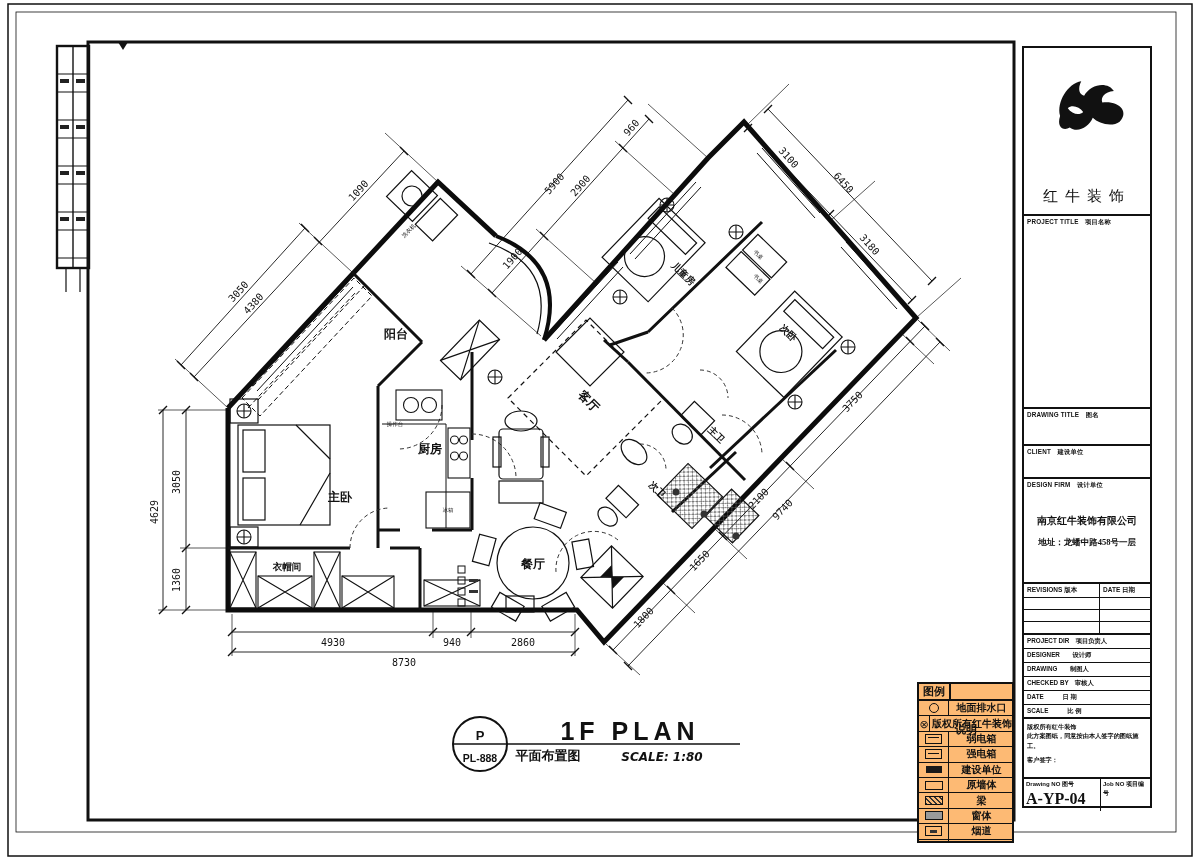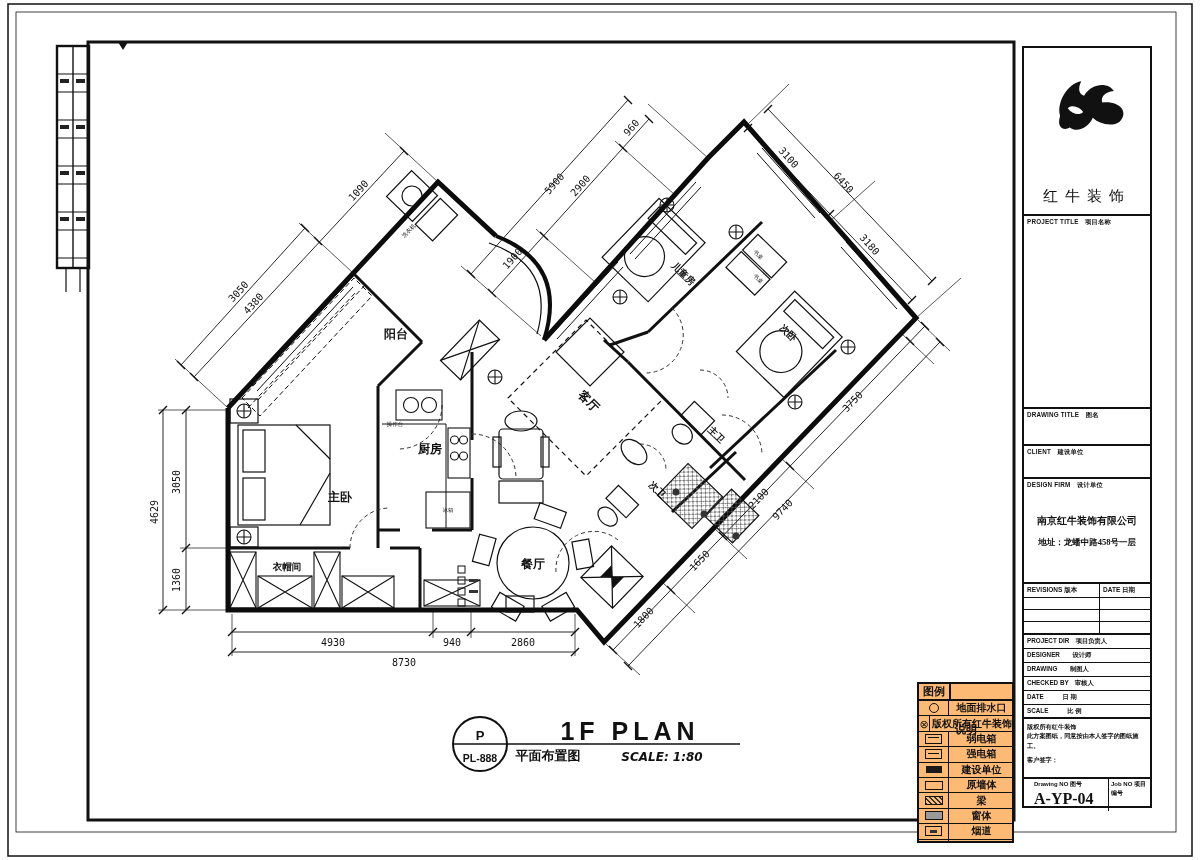--- a/index.html
+++ b/index.html
@@ -20,21 +20,21 @@
             font-weight:normal;font-size:15px;letter-spacing:7px;}
   .tb-row{box-sizing:border-box;border-bottom:1px solid #111;height:14px;
           font-weight:bold;font-size:6.3px;padding:2px 3px 0 3px;}
   .tb-cells{display:flex;}
   .tb-cells .c1{flex:1;border-right:1px solid #111;padding:2px 3px 0 3px;font-weight:bold;}
   .tb-cells .c2{width:44px;padding:2px 3px 0 3px;font-weight:bold;}
   #tb-firm{height:70px;text-align:center;font-weight:bold;}
   #tb-firm .f1{font-size:10px;margin-top:24px;}
   #tb-firm .f2{font-size:8.5px;margin-top:9px;font-family:Liberation Serif, serif;}
   #tb-note{height:60px;font-weight:bold;font-size:6.2px;padding:3px 3px;line-height:1.5;}
-  #tb-no{height:32px;display:flex;border-bottom:0;padding-left:8px;}
+  #tb-no{height:32px;display:flex;border-bottom:0;}
   #tb-no .nc1{width:72px;border-right:1px solid #111;padding:1px 2px;}
   #tb-no .nc2{flex:1;padding:1px 2px;}
   #tb-no .hdr{font-weight:bold;font-size:6px;}
   #tb-no .val{font-family:"Liberation Serif",serif;font-weight:bold;font-size:16px;margin-top:1px;}
   
   #legend{position:absolute;left:917px;top:682px;width:97px;height:161px;
           border:2px solid #111;box-sizing:border-box;background:#fdba74;overflow:hidden;}
   .lg-hd{display:flex;border-bottom:2px solid #111;height:15px;font-weight:bold;font-size:11px;}
   .lg-hd .h1{width:30px;border-right:2px solid #111;text-align:center;line-height:14px;}
   .lg-hd .h2{flex:1;padding-left:4px;line-height:14px;margin-top:38px;}

